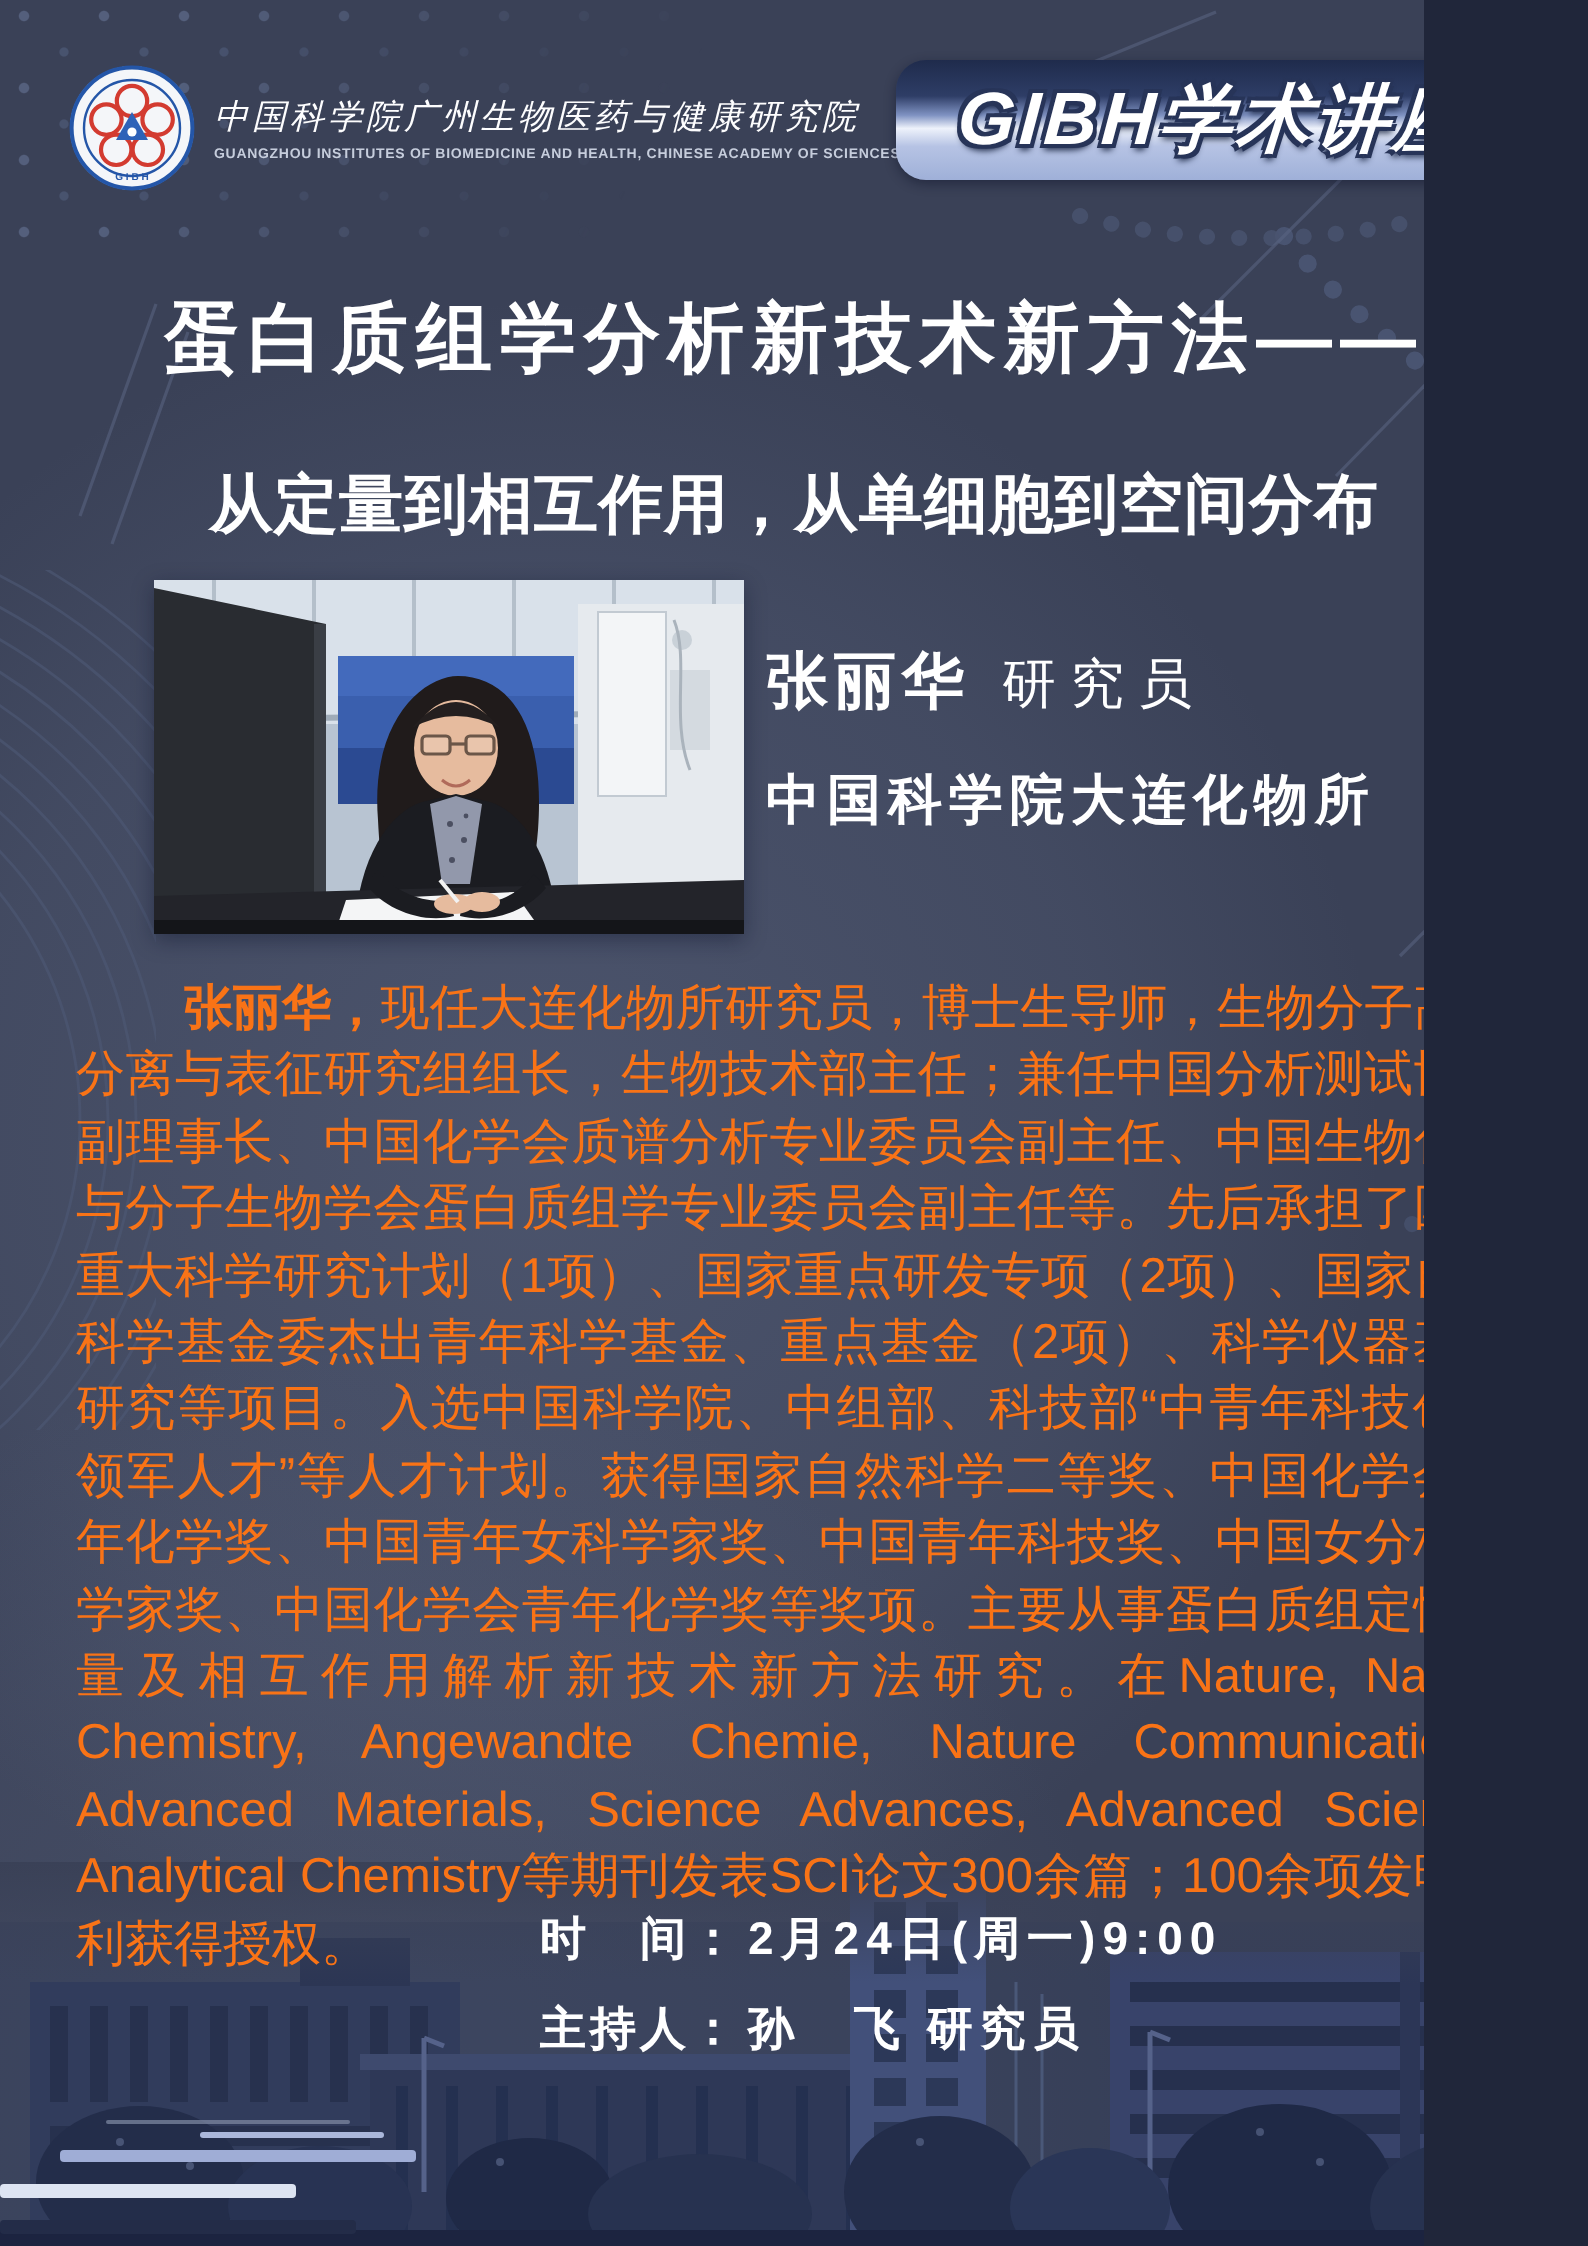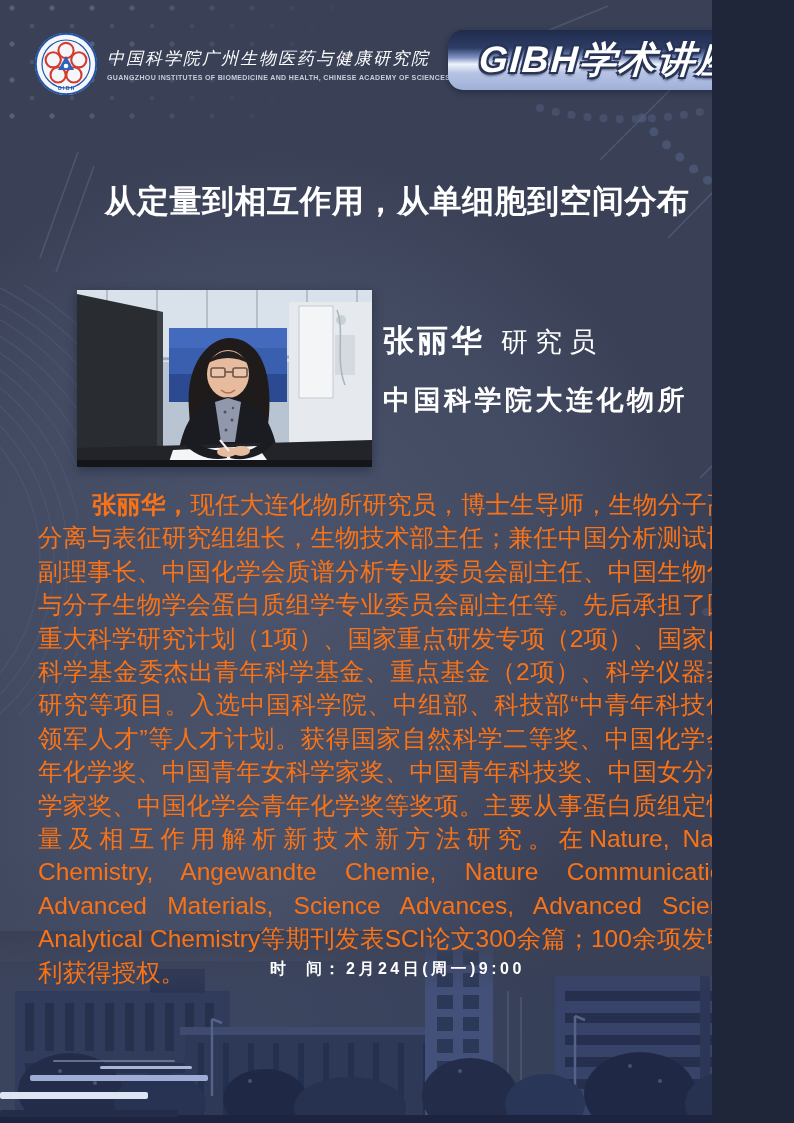--- a/index.html
+++ b/index.html
@@ -50,21 +50,21 @@
   .affil{margin-top:20px;font-size:27px;font-weight:bold;letter-spacing:3.5px;white-space:nowrap;}
 
   
   .bio{position:absolute;left:38px;top:488px;width:718px;margin:0;z-index:2;
     font-size:24.5px;line-height:33.4px;color:#f97316;text-align:justify;
     text-justify:inter-character;text-indent:2.2em;}
   .bio-lead{font-weight:bold;}
 
   
   .event{position:absolute;left:270px;top:956px;z-index:3;font-weight:bold;}
-  .ev-row{font-size:16px;line-height:26px;margin-bottom:19px;white-space:nowrap;}
+  .ev-row{font-size:23px;line-height:26px;margin-bottom:19px;white-space:nowrap;}
   .ev-label{letter-spacing:2px;}
   .ev-value{letter-spacing:3.5px;margin-left:4px;}
 
   
   .campus{position:absolute;left:0;bottom:0;width:794px;height:192px;z-index:1;}
   .sline{position:absolute;z-index:2;border-radius:2px;}
   .sl1{left:53px;top:1060px;width:122px;height:2px;background:#7c87a0;opacity:.75;}
   .sl2{left:100px;top:1066px;width:92px;height:3px;background:#aab7da;}
   .sl3{left:30px;top:1075px;width:178px;height:6px;background:#9fadd6;}
   .sl4{left:0;top:1092px;width:148px;height:7px;background:#dde4f2;}
@@ -138,20 +138,21 @@
       <div class="logo-cn">中国科学院广州生物医药与健康研究院</div>
       <div class="logo-en">GUANGZHOU INSTITUTES OF BIOMEDICINE AND HEALTH, CHINESE ACADEMY OF SCIENCES</div>
     </div>
   </header>
 
   <div class="badge">
     <span>GIBH学术讲座</span>
   </div>
 
   <div class="title">
+    <div class="l1">蛋白质组学分析新技术新方法——</div>
     <div class="l2">从定量到相互作用，从单细胞到空间分布</div>
   </div>
 
   <svg class="photo" viewBox="0 0 295 177" preserveAspectRatio="none">
     <rect width="295" height="177" fill="#b8c4d2"></rect>
     <rect width="295" height="72" fill="#d9e1ea"></rect>
     <g stroke="#b4bfca" stroke-width="2">
         <line x1="30" y1="0" x2="30" y2="72"></line>
         <line x1="80" y1="0" x2="80" y2="72"></line>
         <line x1="130" y1="0" x2="130" y2="72"></line>
@@ -308,15 +309,18 @@
   <div class="sline sl1"></div>
   <div class="sline sl2"></div>
   <div class="sline sl3"></div>
   <div class="sline sl4"></div>
   <div class="sline sl5"></div>
 
   <div class="event">
     <div class="ev-row">
       <span class="ev-label">时　间：</span><span class="ev-value">2月24日(周一)9:00</span>
     </div>
+    <div class="ev-row">
+      <span class="ev-label">主持人：</span><span class="ev-value">孙　飞 研究员</span>
+    </div>
   </div>
 
 </div>
 
 </body></html>

